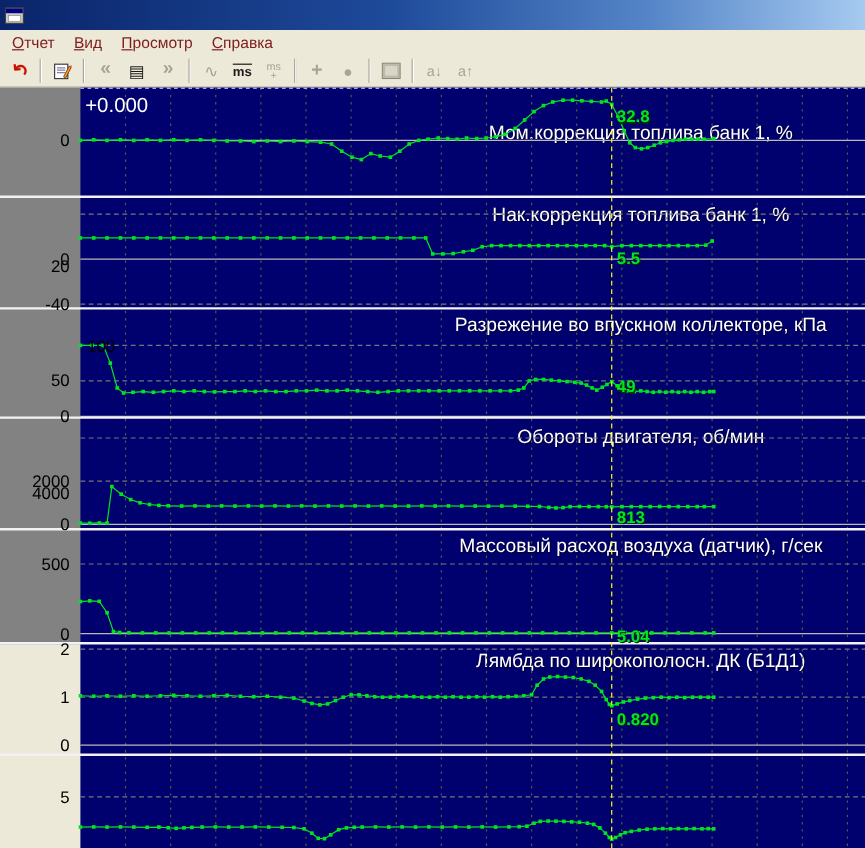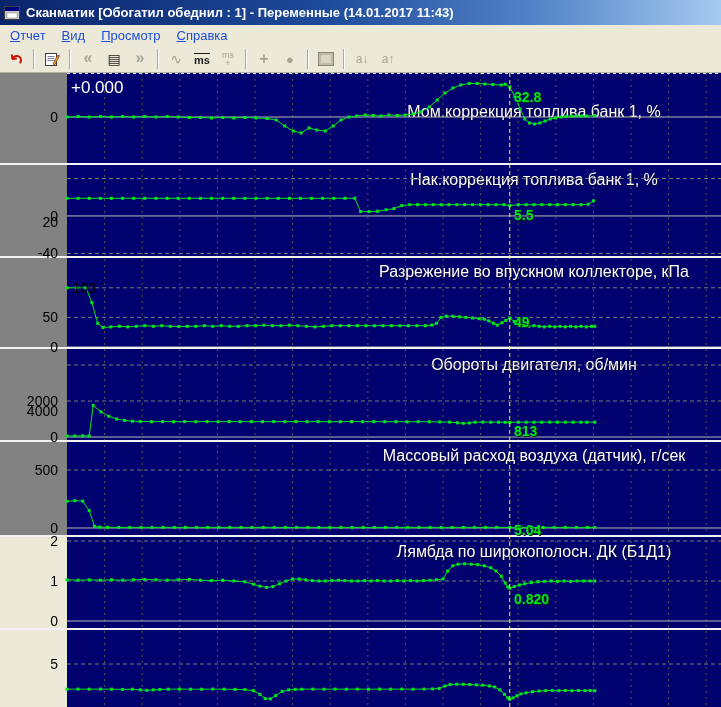--- a/index.html
+++ b/index.html
@@ -1,21 +1,21 @@
 <!DOCTYPE html>
 <html><head>
 <meta charset="utf-8">
 <style>
   html,body{margin:0;padding:0}
   body{width:721px;height:707px;overflow:hidden;position:relative;
        font-family:"Liberation Sans",sans-serif;background:#ece9d8}
   .titlebar{height:25px;background:linear-gradient(90deg,#0a246a 0%,#1e4a9a 45%,#5585c8 75%,#a6caf0 100%);
        display:flex;align-items:center;gap:6px;padding-left:4px;color:#fff;
        font-weight:bold;font-size:13px;white-space:nowrap}
-  .menubar{height:21px;display:flex;align-items:center;font-size:13px;color:#1d4ed8;padding-left:2px}
+  .menubar{height:21px;display:flex;align-items:center;font-size:13px;color:#7f1d1d;padding-left:2px}
   .menu-item{display:inline-block;padding:2px 8px;cursor:default}
   .menu-item::first-letter{text-decoration:underline}
   .toolbar{height:26px;display:flex;align-items:center;padding-left:3px;border-bottom:1px solid #b5b2a5}
   .tb-btn{background:none;border:none;padding:0;margin:0;width:26px;height:22px;
        display:flex;align-items:center;justify-content:center;font-family:"Liberation Sans",sans-serif;
        font-size:14px;color:#1a1a1a;cursor:default}
   .tb-btn.disabled{color:#a8a494}
   .tb-sep{width:1px;height:20px;background:#aca899;border-right:1px solid #fff;margin:0 4px}
   .exit-glyph{color:#cc1100;font-weight:bold;font-size:16px;display:inline-block;transform:rotate(40deg)}
   .chev{font-size:16px;font-weight:bold;margin-top:-3px}
@@ -37,21 +37,20 @@
 <body>
 
 <div class="titlebar">
   <span style="display:inline-flex">
     <svg width="16" height="14">
         <rect x="0.5" y="0.5" width="15" height="13" fill="#c8c8c8" stroke="#404040"></rect>
         <rect x="1" y="1" width="14" height="4" fill="#000080"></rect>
         <rect x="3" y="7" width="10" height="5" fill="#ffffff" stroke="#808080" stroke-width="0.5"></rect>
       </svg>
   </span>
-  <span>Сканматик [Обогатил обеднил : 1] - Переменные (14.01.2017  11:43)</span>
 </div>
 
 <div class="menubar">
   <span class="menu-item">Отчет</span>
   <span class="menu-item">Вид</span>
   <span class="menu-item">Просмотр</span>
   <span class="menu-item">Справка</span>
 </div>
 
 <div class="toolbar">

